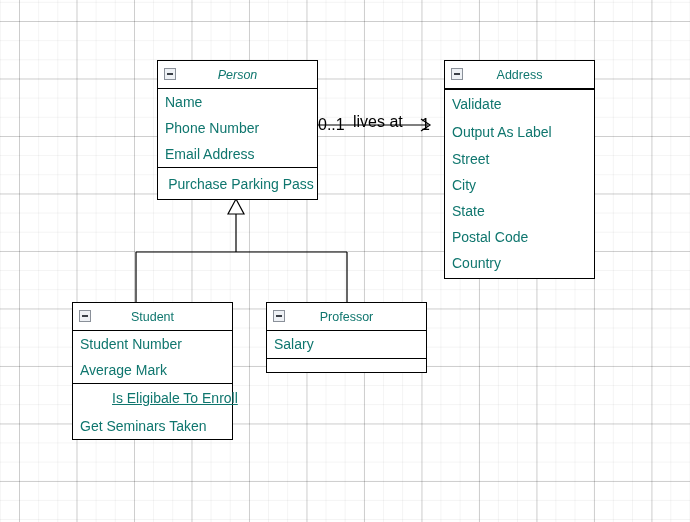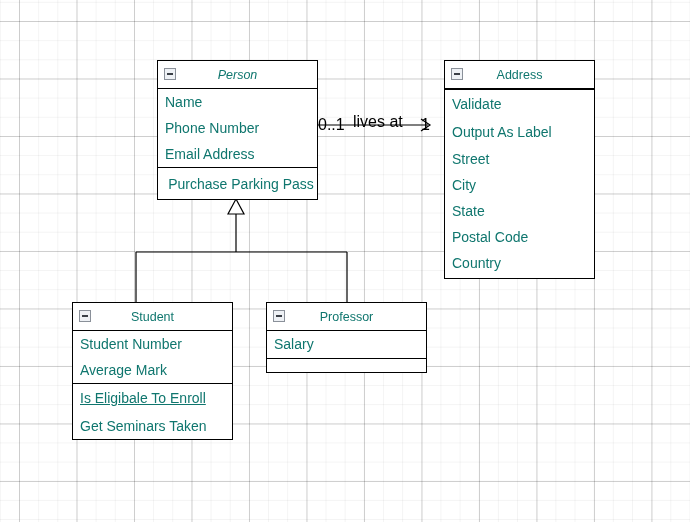--- a/index.html
+++ b/index.html
@@ -215,21 +215,21 @@
     <div class="uml-compartment" style="height:52px;">
       <div class="uml-item" style="height:26px;">
           <span>Student Number</span>
         </div>
       <div class="uml-item" style="height:26px;">
           <span>Average Mark</span>
         </div>
     </div>
 
     <div class="uml-compartment divided" style="height:57px;">
-      <div class="uml-item static" style="height:28px;">
+      <div class="uml-item static" style="height:28px;margin-left:32px;">
           <span>Is Eligibale To Enroll</span>
         </div>
       <div class="uml-item" style="height:28px;">
           <span>Get Seminars Taken</span>
         </div>
     </div>
   </div>
 
   <div class="uml-class" id="class-professor" style="left:266px; top:302px; width:161px; height:71px;">
 

